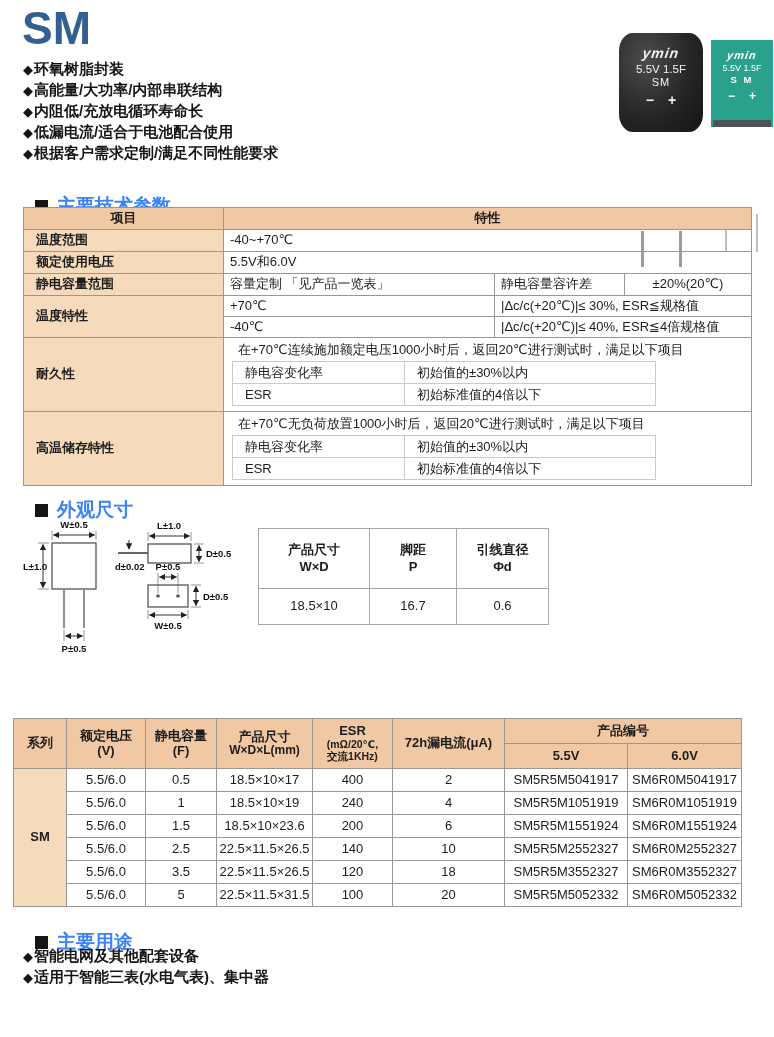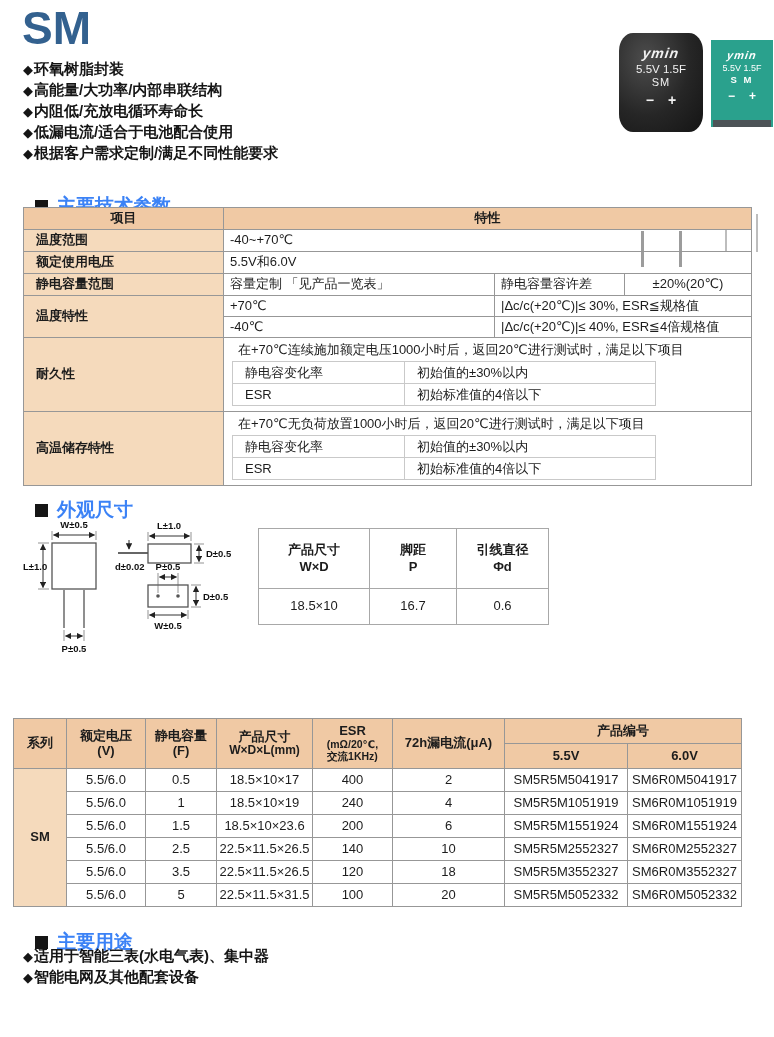--- a/index.html
+++ b/index.html
@@ -391,17 +391,17 @@
       <td>SM6R0M5052332</td>
     </tr>
   </tbody>
     </table>
 
   <h2 class="sec-h" style="left:23px;top:917px;">
     <span class="sq"></span>
     <span>主要用途</span>
   </h2>
   <ul class="usage">
+    <li><span class="dia">◆</span><span>智能电网及其他配套设备</span></li>
     <li><span class="dia">◆</span><span>适用于智能三表(水电气表)、集中器</span></li>
-    <li><span class="dia">◆</span><span>智能电网及其他配套设备</span></li>
   </ul>
 
 </div>
 
 </body></html>

